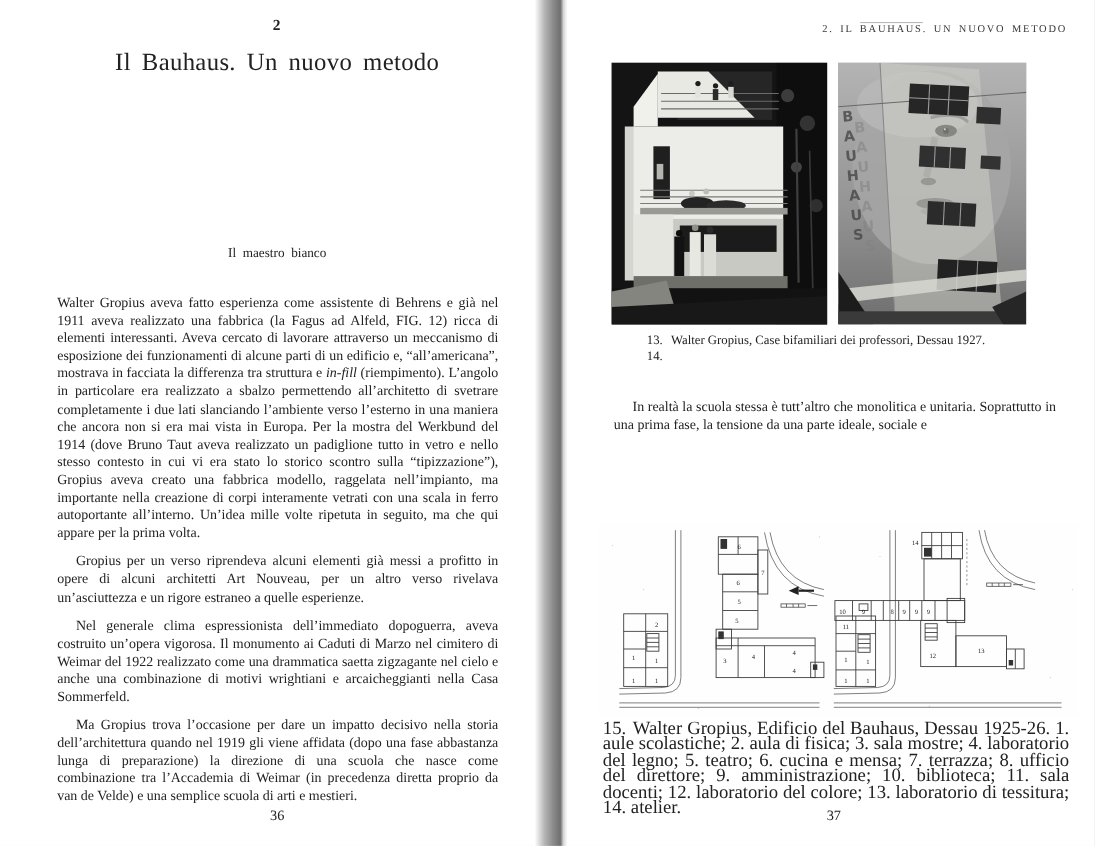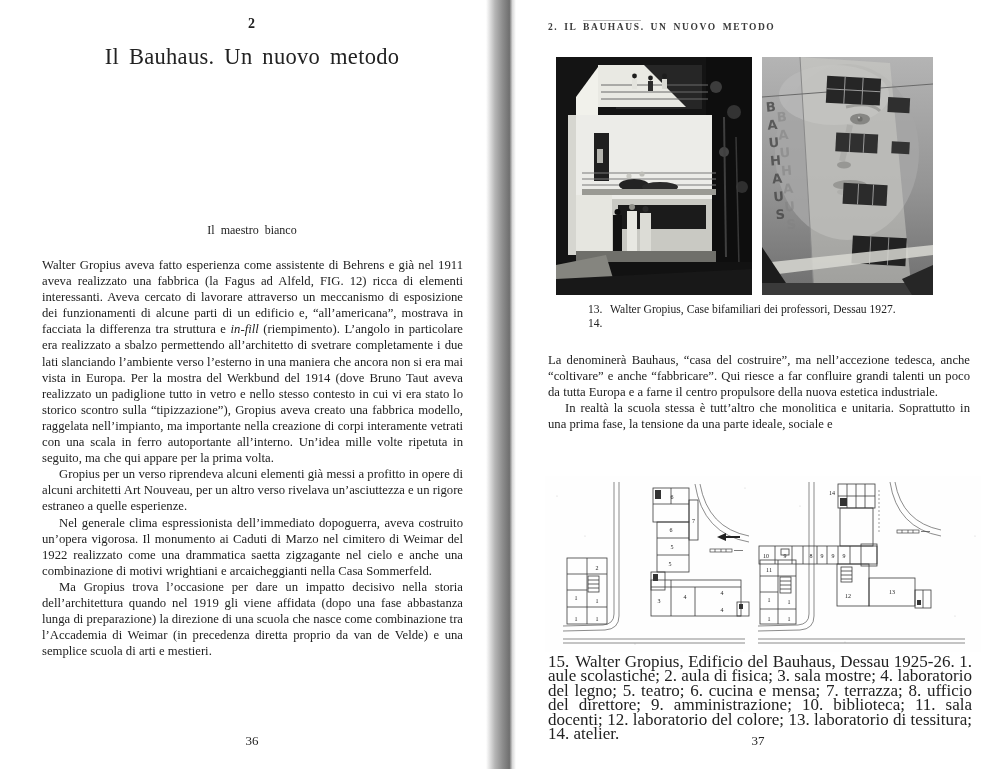--- a/index.html
+++ b/index.html
@@ -14,29 +14,29 @@
   }
   
   .chapter-number{position:absolute;left:42px;top:16px;width:420px;text-align:center;
     font-weight:bold;font-size:14px;letter-spacing:1px;}
   .chapter-title{position:absolute;left:42px;top:44px;width:420px;text-align:center;
     font-size:22.5px;word-spacing:4px;letter-spacing:.3px;}
   .section-heading{position:absolute;left:42px;top:223px;width:420px;text-align:center;
     font-size:12px;word-spacing:3px;}
   .body-left{position:absolute;left:42px;top:257px;width:421px;
     font-size:12.7px;line-height:16.1px;text-align:justify;}
-  .body-left p,.body-right p{margin:0;text-indent:17px;}
+  .body-left p,.body-right p{margin:10px;text-indent:17px;}
   p.no-indent{text-indent:0;}
   .italic{font-style:italic;}
   .pagenum{position:absolute;width:420px;text-align:center;top:733px;font-size:13px;}
   .pagenum.left{left:42px;}
   .pagenum.right{left:548px;}
   
-  .running-header{position:absolute;left:548px;top:22px;width:422px;text-align:left;
-    font-size:9.5px;letter-spacing:1.6px;color:#3a3a3a;word-spacing:2px;font-weight:bold;}
+  .running-header{position:absolute;left:548px;top:22px;width:422px;text-align:right;
+    font-size:9.5px;letter-spacing:1.6px;color:#3a3a3a;word-spacing:2px;}
   .running-header .overlined{border-top:1px solid #b9b9b9;padding-top:1px;}
   .photo{position:absolute;top:57px;height:238px;background:#161616;overflow:hidden;}
   .photo-1{left:556px;width:196px;}
   .photo-2{left:762px;width:171px;background:#9f9f9f;}
   .photo svg{display:block;width:100%;height:100%;}
   .bauhaus-vertical{
     position:absolute;left:8px;top:42px;height:170px;
     writing-mode:vertical-rl;text-orientation:upright;
     font-family:"DejaVu Sans","Liberation Sans",sans-serif;
     font-size:13px;font-weight:bold;letter-spacing:3px;color:rgba(70,70,70,.8);
@@ -195,21 +195,20 @@
       <div class="caption-row">
         <span class="cap-num">13.</span>
         <span>Walter Gropius, Case bifamiliari dei professori, Dessau 1927.</span>
       </div>
       <div class="caption-row">
         <span class="cap-num">14.</span>
       </div>
     </div>
 
     <div class="body-right">
-      <p class="no-indent">La denominerà Bauhaus, “casa del costruire”, ma nell’accezione tedesca, anche “coltivare” e anche “fabbricare”. Qui riesce a far confluire grandi talenti un poco da tutta Europa e a farne il centro propulsore della nuova estetica industriale.</p>
       <p>In realtà la scuola stessa è tutt’altro che monolitica e unitaria. Soprattutto in una prima fase, la tensione da una parte ideale, sociale e</p>
     </div>
 
     <div class="plan-figure">
       <svg viewBox="0 0 436 176" font-family="Liberation Serif, DejaVu Serif, serif" font-size="6" fill="#222">
         <g stroke="#c9c9c9" stroke-width="0">
           <circle cx="12" cy="20" r="0.6" fill="#cfcfcf"></circle>
             <circle cx="200" cy="12" r="0.6" fill="#cfcfcf"></circle>
           <circle cx="300" cy="166" r="0.6" fill="#cfcfcf"></circle>
             <circle cx="430" cy="60" r="0.6" fill="#cfcfcf"></circle>

